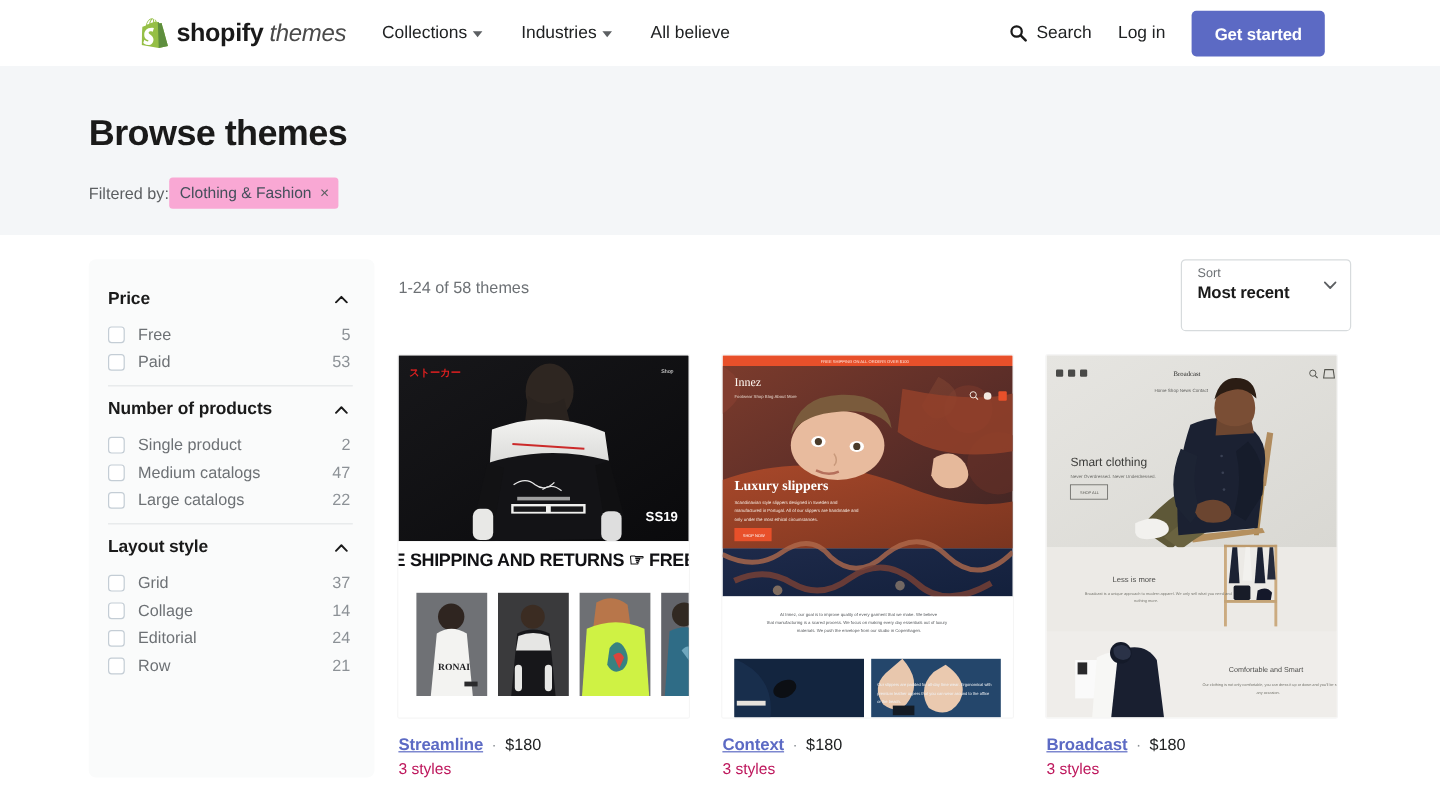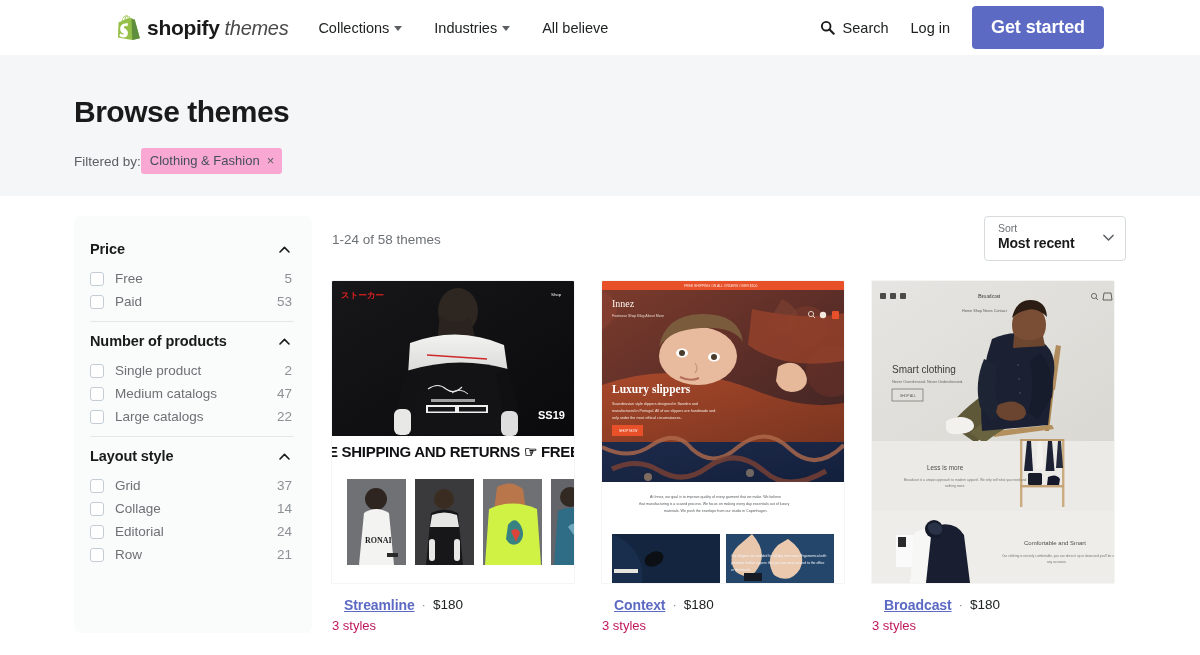--- a/index.html
+++ b/index.html
@@ -51,21 +51,21 @@
     display: flex; align-items: center; gap: 22px;
   }
   .search-btn {
     display: flex; align-items: center; gap: 8px;
     font-size: 14.5px; color: #202223; cursor: pointer;
   }
   .search-ico { width: 15px; height: 15px; display: block; }
   .login-link { font-size: 14.5px; color: #202223; cursor: pointer; }
   .cta {
     background: #5c6ac4; color: #ffffff;
-    font-size: 18px; font-weight: 700;
+    font-size: 14px; font-weight: 700;
     padding: 11px 19px; border-radius: 4px;
     border: none; cursor: pointer;
     font-family: "Liberation Sans", sans-serif;
     letter-spacing: -0.1px;
     white-space: nowrap;
   }
 
   
   .hero {
     background: #f4f6f8;
@@ -126,21 +126,21 @@
 
   
   .results { flex: 1; min-width: 0; }
   .results-top {
     display: flex; align-items: flex-start;
     justify-content: space-between;
     margin-bottom: 20px;
   }
   .count-text { font-size: 13.5px; color: #6d7175; padding-top: 16px; }
   .sort-select {
-    width: 142px; height: 45px;
+    width: 142px; height: 60px;
     border: 1px solid #d7dbdd; border-radius: 4px;
     background: #fff; cursor: pointer;
     padding: 5px 12px 0 13px;
     position: relative;
   }
   .sort-lab { font-size: 10.5px; color: #6d7175; line-height: 13px; }
   .sort-val { font-size: 14px; font-weight: 700; color: #1a1a1a; line-height: 17px; letter-spacing: -0.2px; }
   .sort-chev {
     position: absolute; right: 11px; top: 17px;
     width: 11px; height: 7px; display: block;
@@ -152,21 +152,21 @@
   .thumb {
     width: 242px; height: 302px;
     overflow: hidden; background: #fff;
     border-radius: 1px;
     position: relative;
     cursor: pointer;
     box-shadow: 0 0 0 1px rgba(0,0,0,0.04);
   }
   .thumb svg { display: block; }
   .card-meta { padding-top: 14px; }
-  .card-title-row { display: flex; align-items: flex-start; gap: 7px; font-size: 14px; margin-left: 12px; }
+  .card-title-row { display: flex; align-items: flex-end; gap: 7px; font-size: 14px; }
   .theme-name {
     color: #5c6ac4; font-weight: 700;
     text-decoration: underline; cursor: pointer;
     letter-spacing: -0.1px;
   }
   .dot { color: #8c9196; font-size: 13px; }
   .price { color: #202223; font-size: 13.5px; }
   .styles { font-size: 13px; color: #be185d; margin-top: 5px; }
 </style>
 </head>

